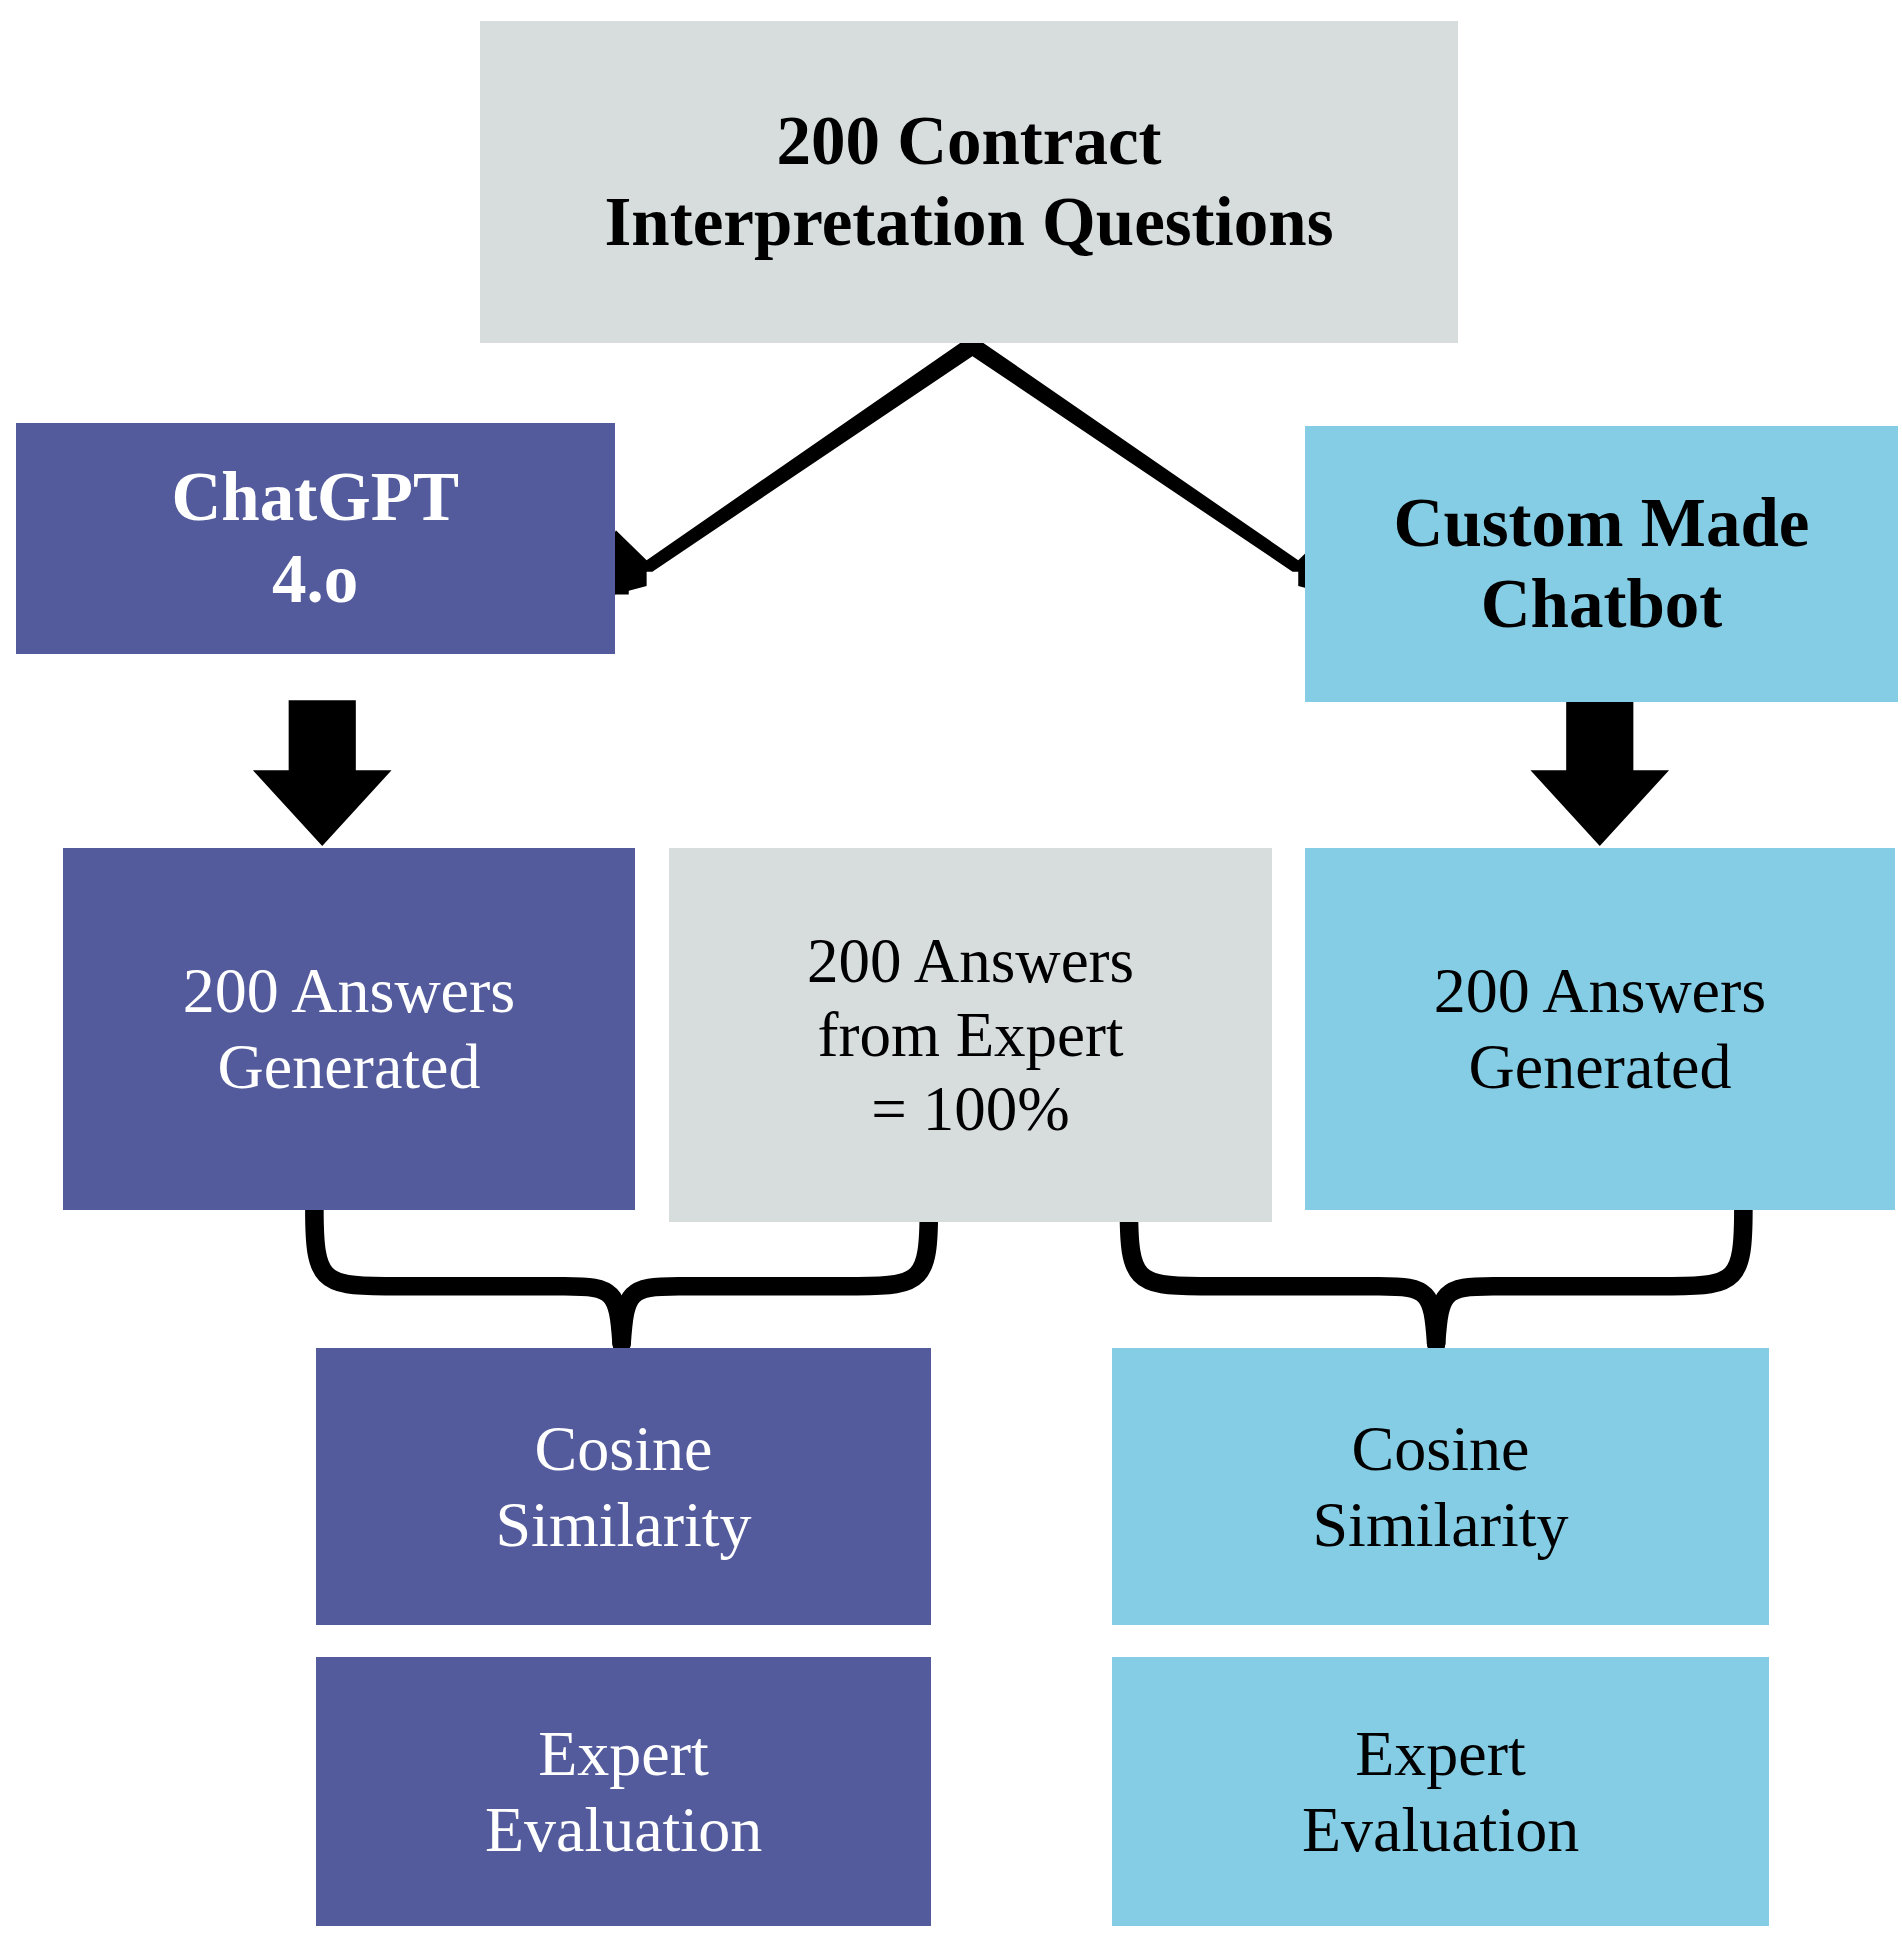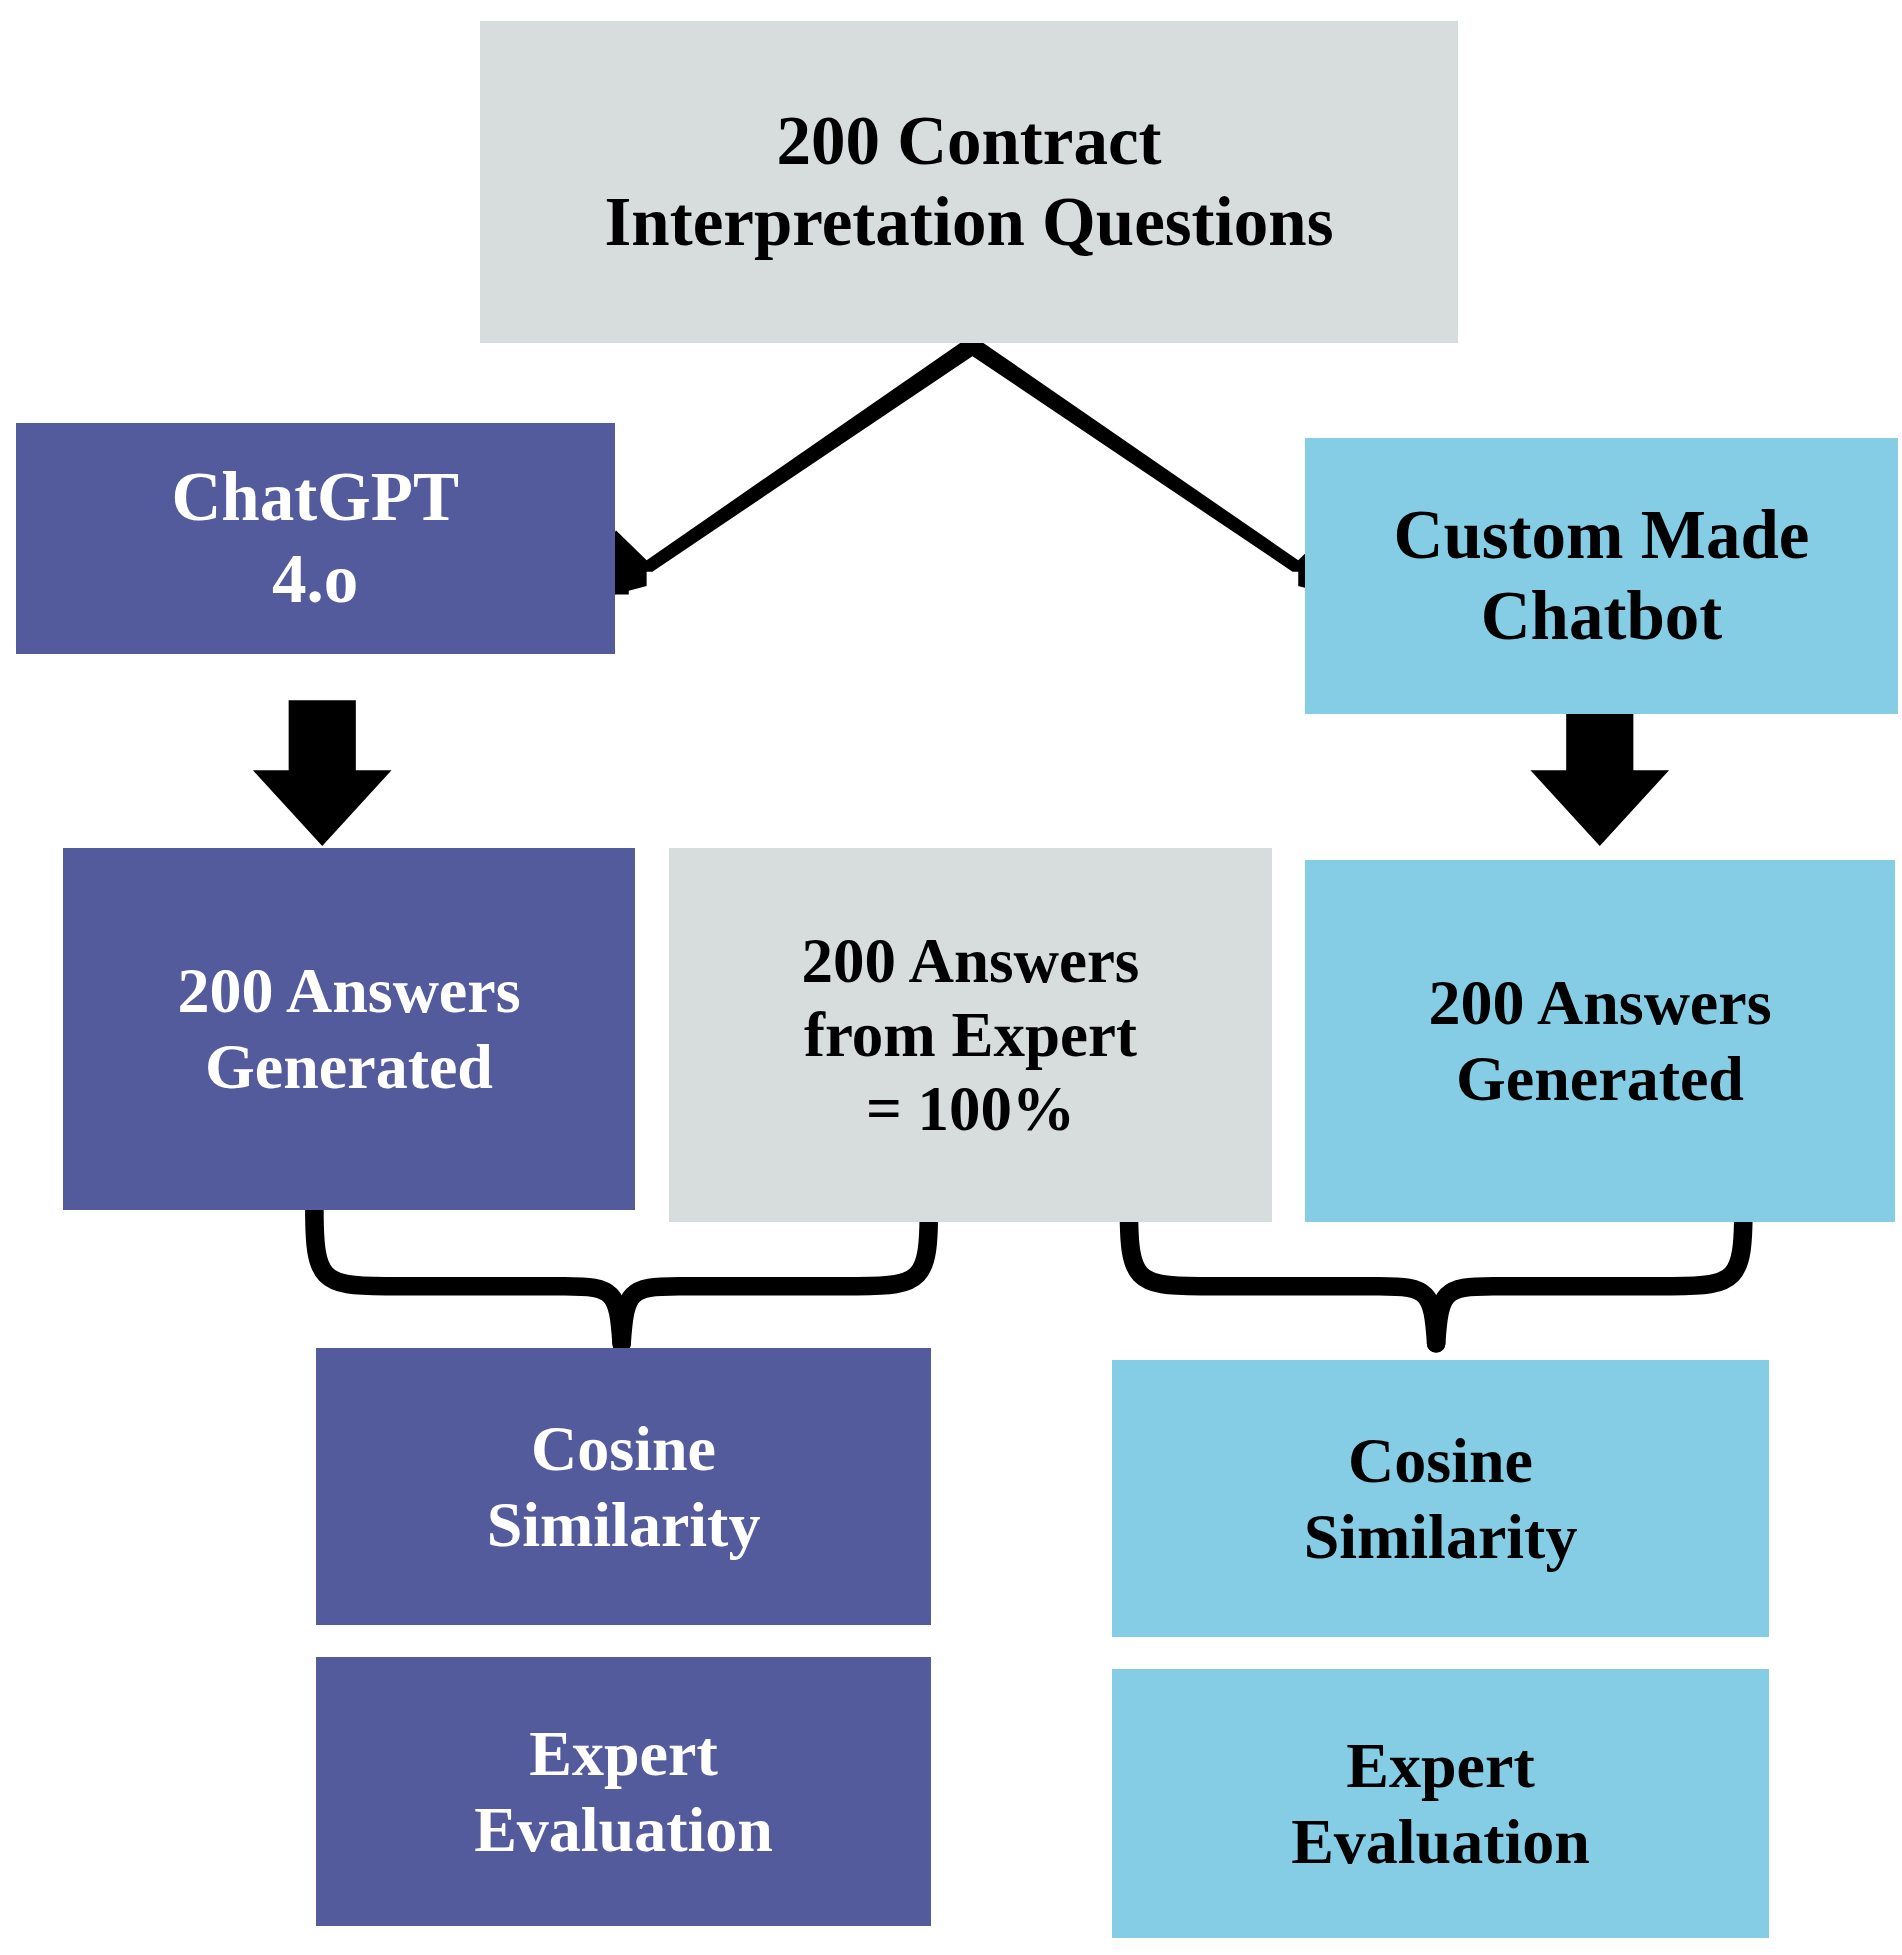--- a/index.html
+++ b/index.html
@@ -30,24 +30,24 @@
   .node .lbl {
     display: block;
     width: 100%;
     padding: 0 8px;
     box-sizing: border-box;
     white-space: pre-line;
   }
   
   .fill-gray   { background: #d7dddd; color: #000000; }
   .fill-purple { background: #535b9c; color: #ffffff; }
-  .fill-blue   { background: #85cde5; color: #000000; margin-top: 12px; }
+  .fill-blue   { background: #85cde5; color: #000000; }
 
   .bold  { font-weight: 700; }
-  .plain { font-weight: 700; }
+  .plain { font-weight: 400; }
 
   
   #n-source        { left: 480px;  top: 21.4px;   width: 978px; height: 322px;  font-size: 69px; }
   #n-chatgpt       { left: 15.7px;   top: 423px;  width: 599px;  height: 231px;  font-size: 69px; }
   #n-custom        { left: 1305px; top: 426px;  width: 593px;  height: 276px;  font-size: 69px; }
   #n-left-answers  { left: 63px;   top: 848px; width: 572px;  height: 362px;  font-size: 64px; }
   #n-expert-gold   { left: 669px;  top: 848px; width: 603px;  height: 374px;  font-size: 63px; }
   #n-right-answers { left: 1305px; top: 848px; width: 590px;  height: 362px;  font-size: 64px; }
   #n-left-cosine   { left: 316px;  top: 1348px; width: 615px;  height: 277px;  font-size: 64px; }
   #n-right-cosine  { left: 1112px; top: 1348px; width: 657px;  height: 277px;  font-size: 64px; }

